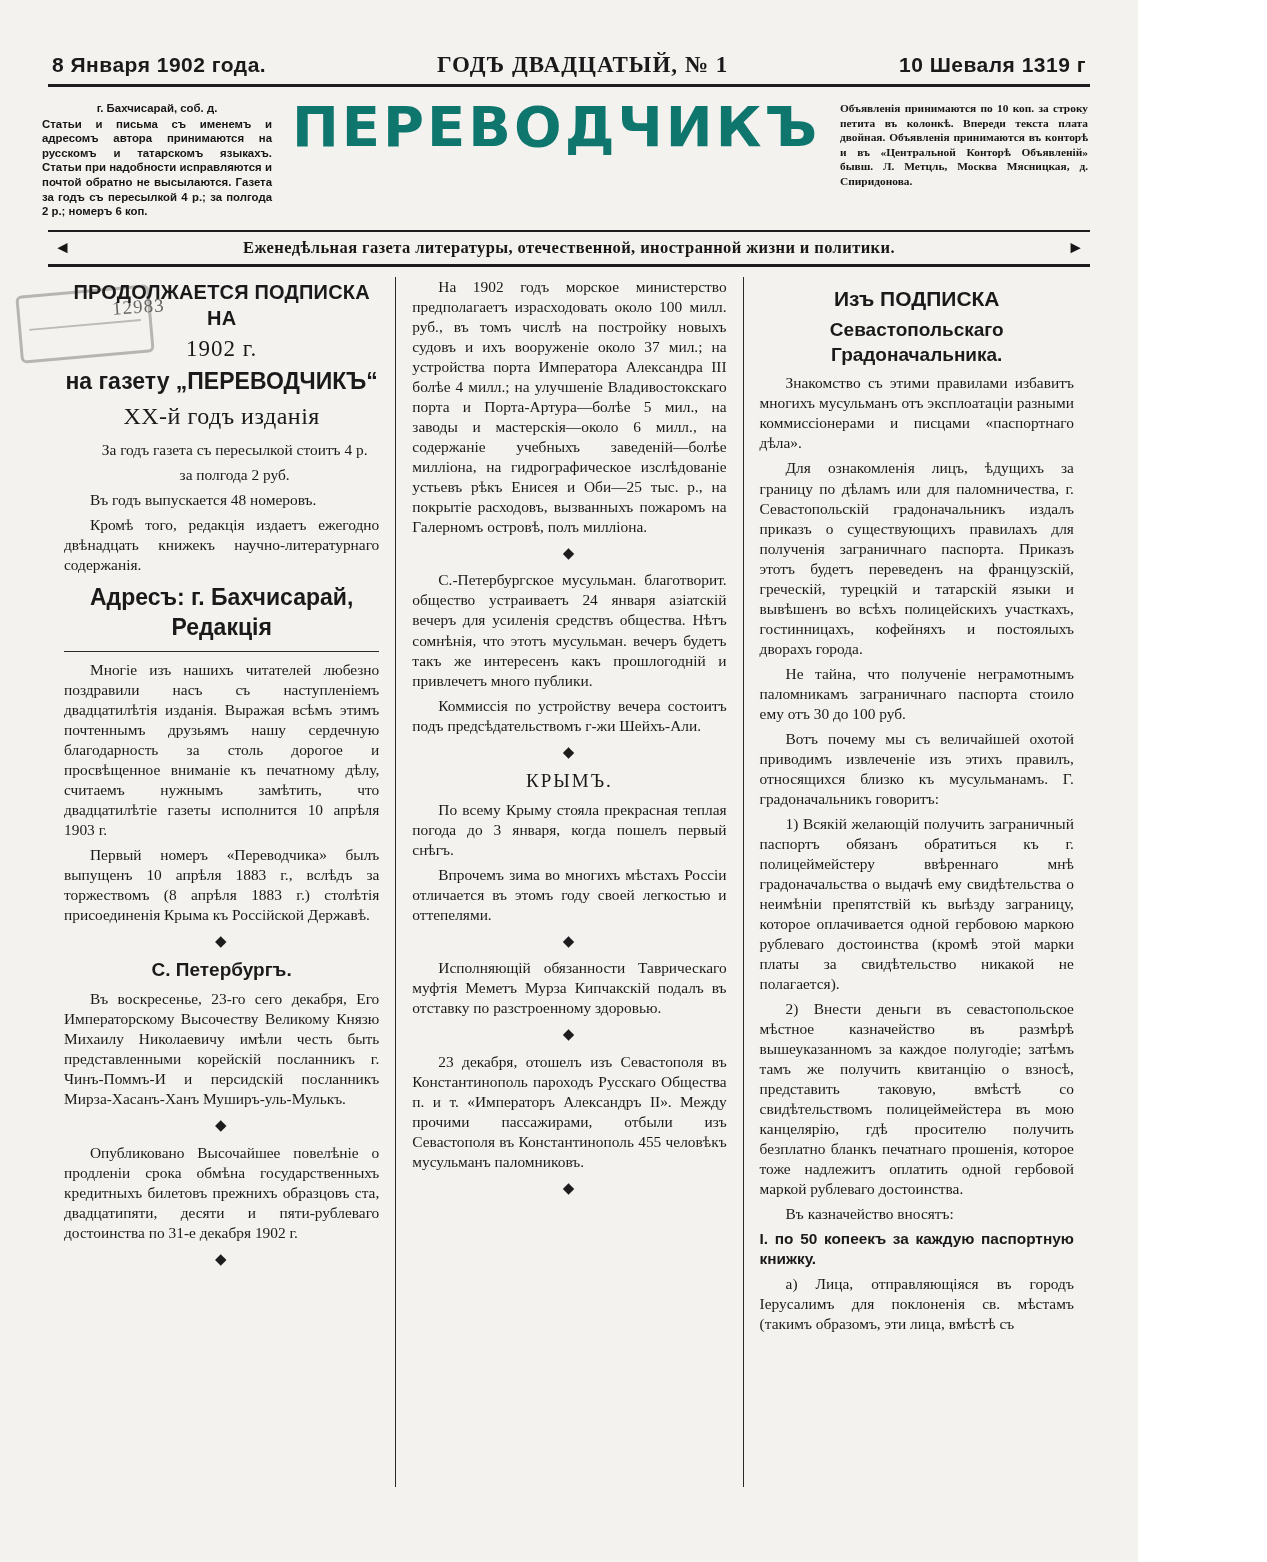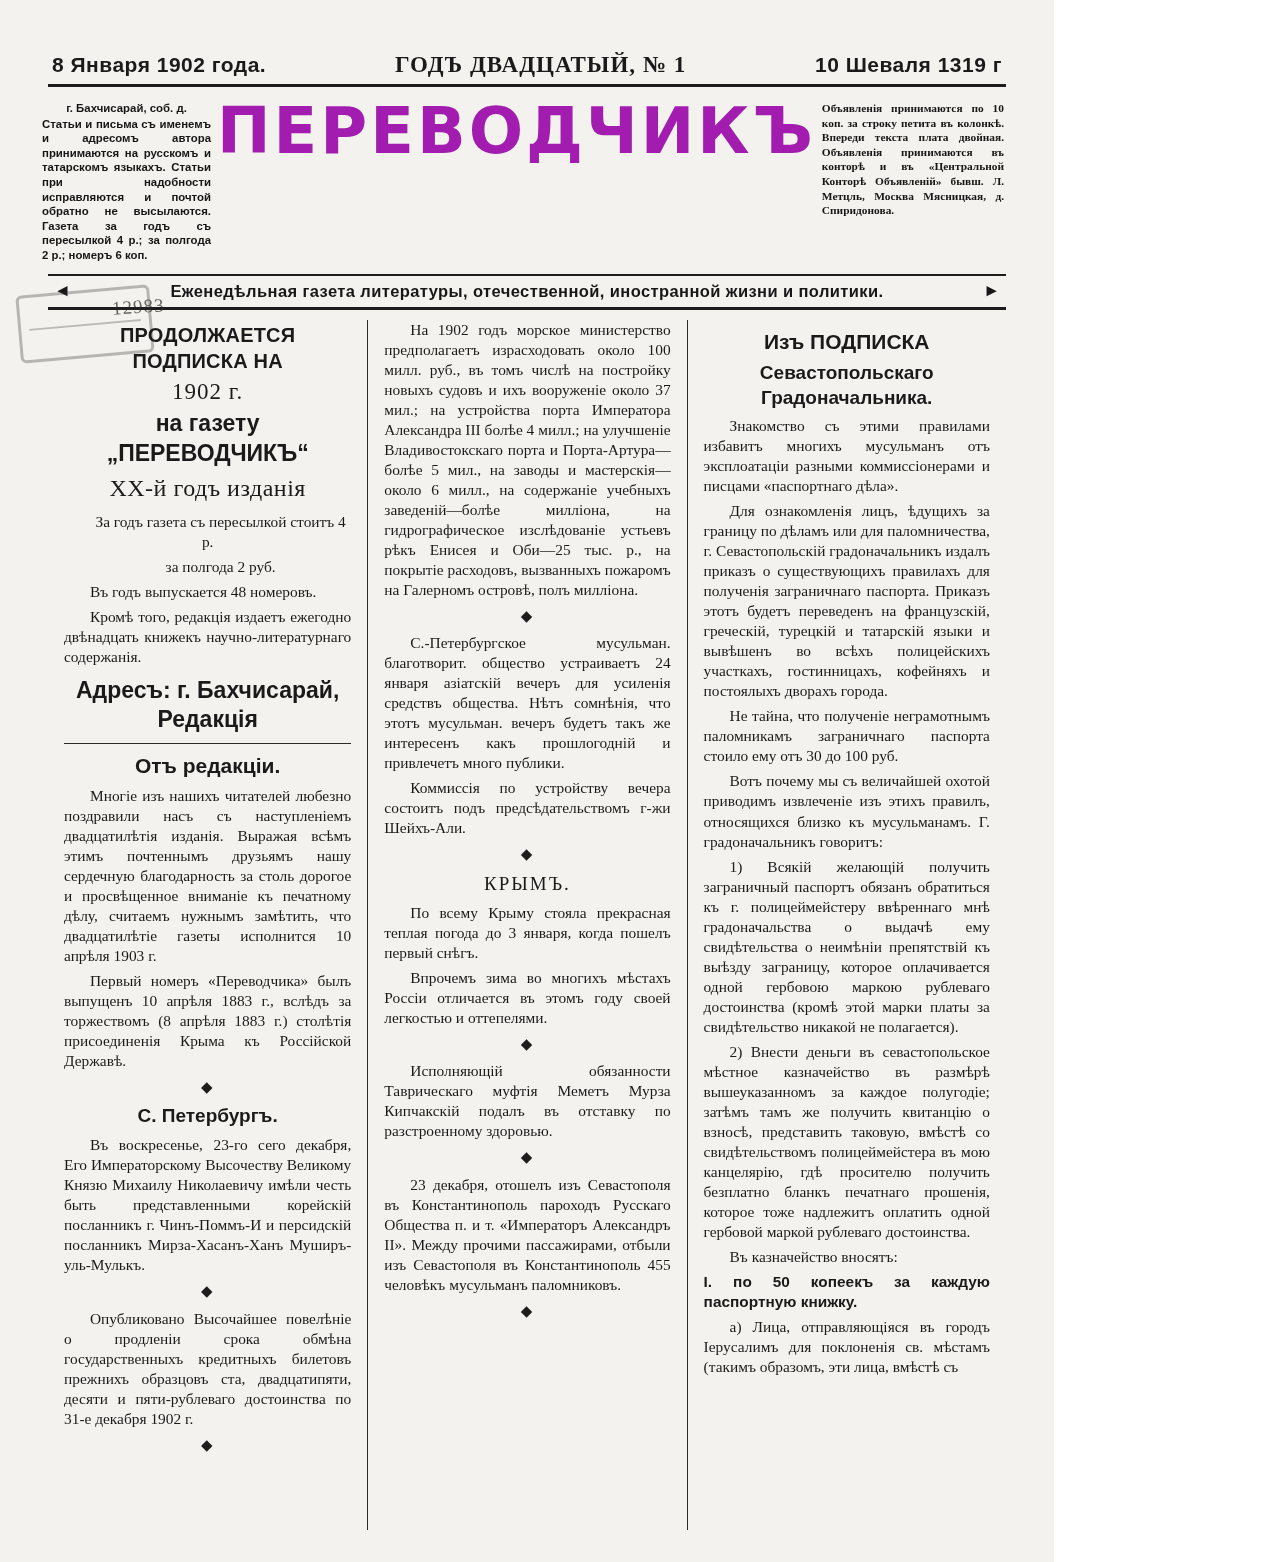--- a/index.html
+++ b/index.html
@@ -10,21 +10,21 @@
   body {
     width: 1267px;
     height: 1562px;
     font-family: "Liberation Serif", serif;
     color: #1a1a1a;
     position: relative;
     overflow: hidden;
   }
   .page {
     position: relative;
-    width: 1054px;
+    width: 1138px;
     height: 1562px;
     background: #f4f2ee;
     box-sizing: border-box;
     padding: 0;
     
     background-image:
       radial-gradient(circle at 12% 22%, rgba(180,172,158,0.25) 0 2px, rgba(0,0,0,0) 3px),
       radial-gradient(circle at 78% 61%, rgba(180,172,158,0.22) 0 2px, rgba(0,0,0,0) 3px),
       radial-gradient(circle at 45% 85%, rgba(190,182,168,0.22) 0 2px, rgba(0,0,0,0) 3px),
       linear-gradient(180deg, #f6f4f0 0%, #f1efe9 40%, # efeee8 70%, #f2f0ea 100%);
@@ -82,24 +82,24 @@
   .colophon .lead { text-align: center; }
 
   .title-wrap {
     flex: 1;
     text-align: center;
     padding-top: 4px;
   }
   .paper-title {
     font-family: "DejaVu Sans", sans-serif;
     font-weight: bold;
-    font-size: 64px;
+    font-size: 56px;
     letter-spacing: 3px;
     line-height: 1;
-    color: #a21caf;
+    color: #0f766e;
     white-space: nowrap;
   }
 
   .adverts {
     width: 248px;
     font-family: "Liberation Sans", sans-serif;
     font-size: 11.4px;
     line-height: 1.28;
     font-weight: bold;
     text-align: justify;
@@ -110,21 +110,21 @@
 
   .subtitle-row {
     position: relative;
     margin: 10px 48px 0 48px;
     border-top: 2px solid #1d1d1d;
     border-bottom: 3px solid #1d1d1d;
     padding: 6px 0 6px 0;
     text-align: center;
   }
   .subtitle {
-    font-family: Liberation Sans, sans-serif;
+    font-family: Liberation Serif, serif;
     font-weight: bold;
     font-size: 16.5px;
     letter-spacing: 0.4px;
     color: #171717;
     white-space: nowrap;
   }
   .deco-left, .deco-right {
     position: absolute;
     top: 50%;
     transform: translateY(-50%);
@@ -310,21 +310,20 @@
       <div class="head-center-bold">ПРОДОЛЖАЕТСЯ ПОДПИСКА НА</div>
       <div class="head-year">1902 г.</div>
       <div class="head-big-bold">на газету „ПЕРЕВОДЧИКЪ“</div>
       <div class="head-serif-lg">XX-й годъ изданія</div>
       <p class="center-line">За годъ газета съ пересылкой стоитъ 4 р.</p>
       <p class="center-line">за полгода 2 руб.</p>
       <p>Въ годъ выпускается 48 номеровъ.</p>
       <p>Кромѣ того, редакція издаетъ ежегодно двѣнадцать книжекъ научно-литературнаго содержанія.</p>
       <div class="head-address">Адресъ: г. Бахчисарай, Редакція</div>
       <div class="hr-rule"></div>
-      <div class="head-section">Отъ редакціи.</div>
       <p>Многіе изъ нашихъ читателей любезно поздравили насъ съ наступленіемъ двадцатилѣтія изданія. Выражая всѣмъ этимъ почтеннымъ друзьямъ нашу сердечную благодарность за столь дорогое и просвѣщенное вниманіе къ печатному дѣлу, считаемъ нужнымъ замѣтить, что двадцатилѣтіе газеты исполнится 10 апрѣля 1903 г.</p>
       <p>Первый номеръ «Переводчика» былъ выпущенъ 10 апрѣля 1883 г., вслѣдъ за торжествомъ (8 апрѣля 1883 г.) столѣтія присоединенія Крыма къ Россійской Державѣ.</p>
       <div class="dinkus">◆</div>
       <div class="head-sub">С. Петербургъ.</div>
       <p>Въ воскресенье, 23-го сего декабря, Его Императорскому Высочеству Великому Князю Михаилу Николаевичу имѣли честь быть представленными корейскій посланникъ г. Чинъ-Поммъ-И и персидскій посланникъ Мирза-Хасанъ-Ханъ Муширъ-уль-Мулькъ.</p>
       <div class="dinkus">◆</div>
       <p>Опубликовано Высочайшее повелѣніе о продленіи срока обмѣна государственныхъ кредитныхъ билетовъ прежнихъ образцовъ ста, двадцатипяти, десяти и пяти-рублеваго достоинства по 31-е декабря 1902 г.</p>
       <div class="dinkus">◆</div>
     </div>
 

